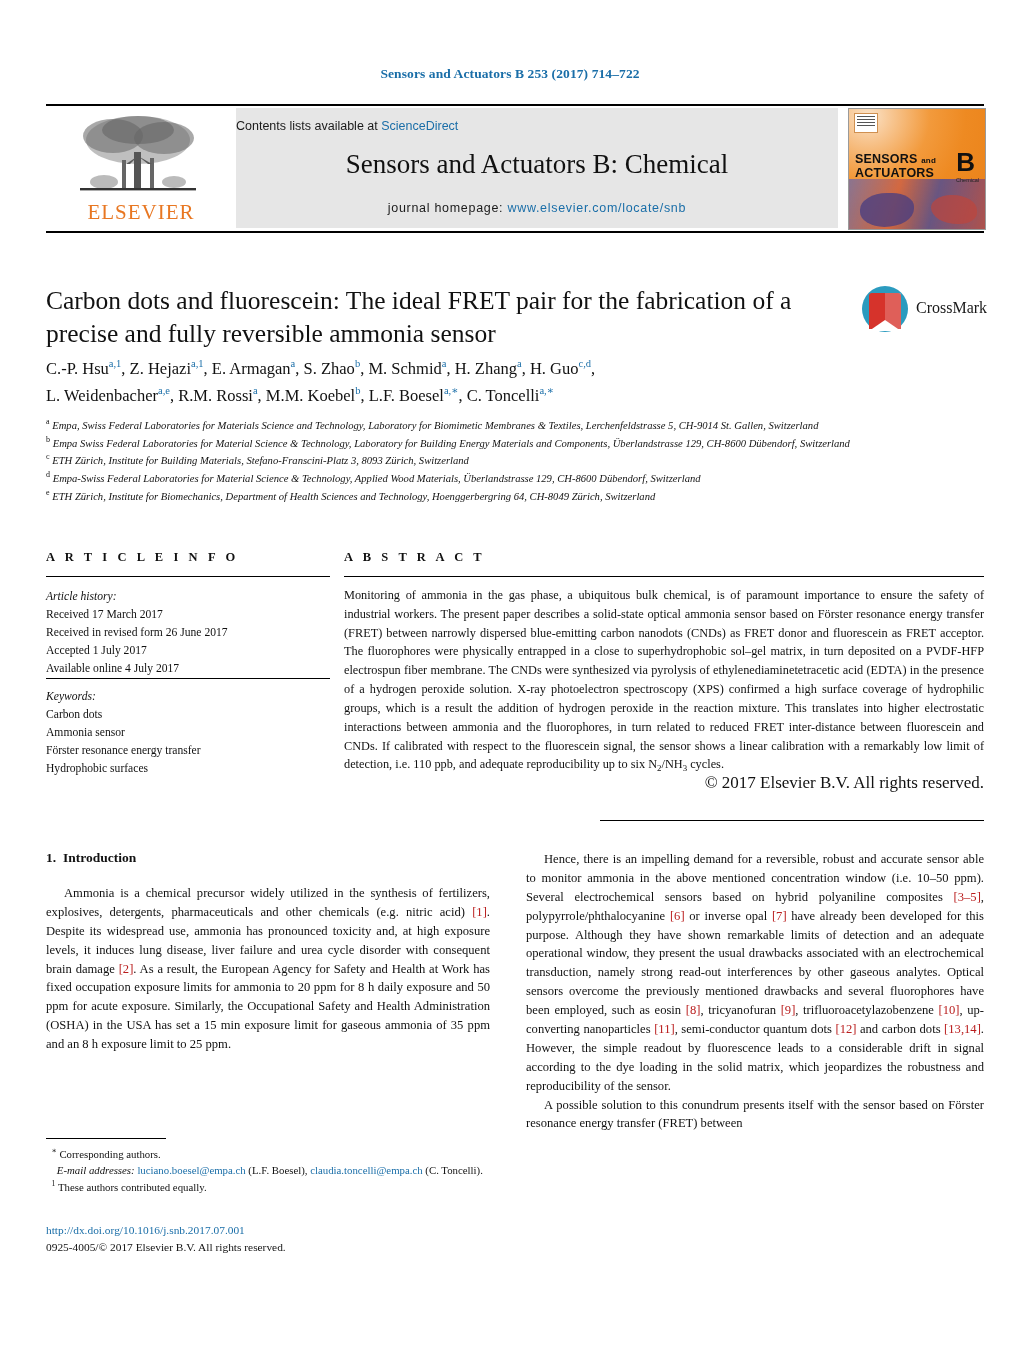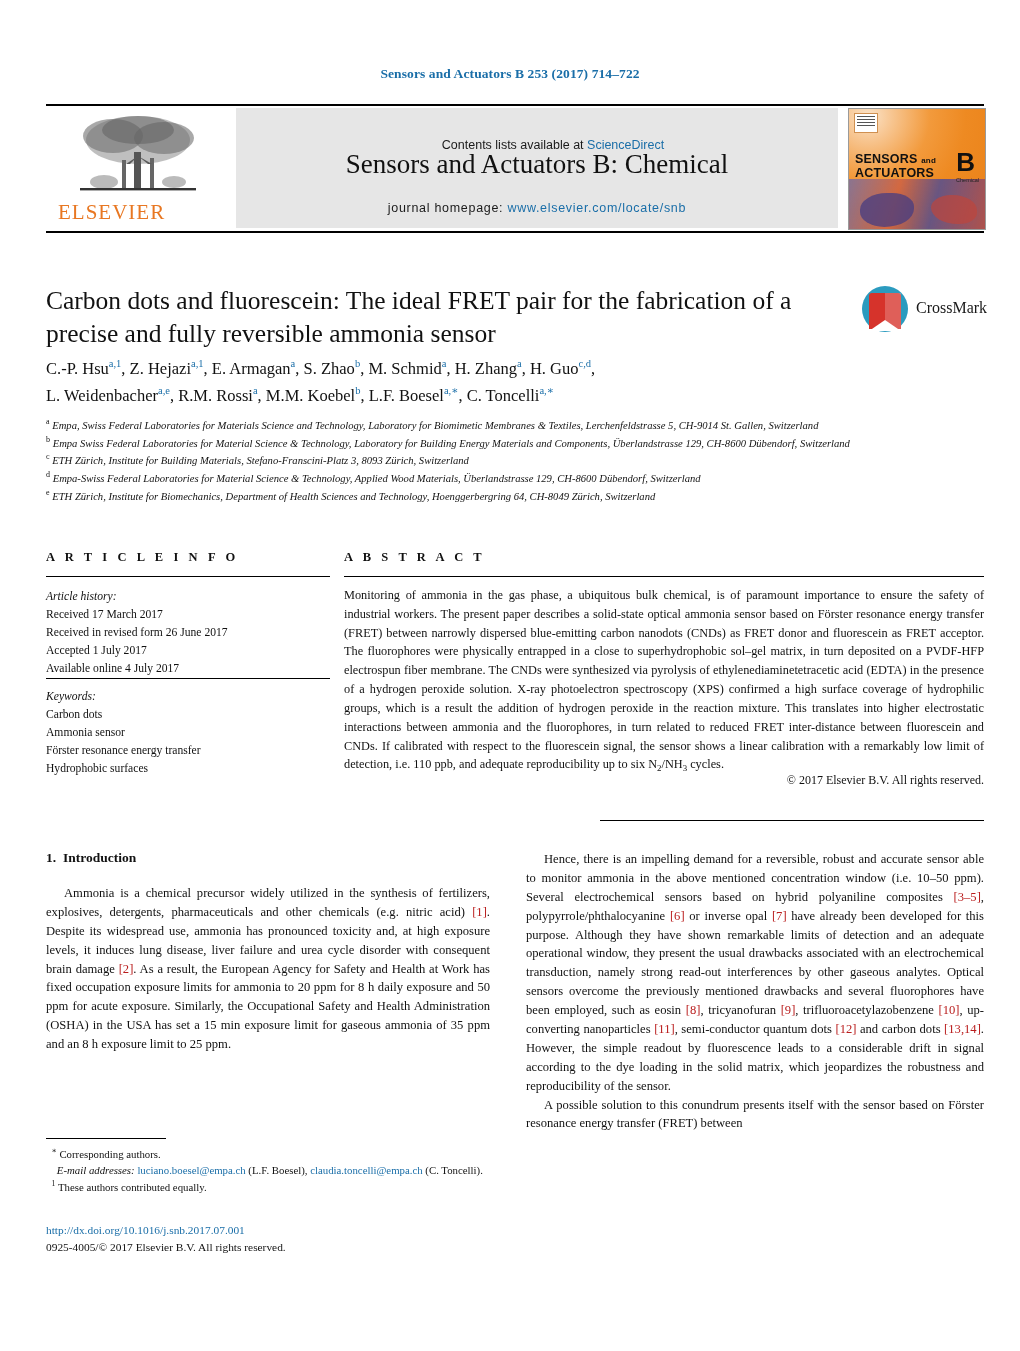--- a/index.html
+++ b/index.html
@@ -31,30 +31,30 @@
     position:absolute;left:0;top:127px;width:938px;height:1.5px;background:#000;
   }
   .elsevier-box{
     position:absolute;left:0;top:4px;width:186px;height:120px;
   }
   .tree{
     position:absolute;left:22px;top:4px;width:140px;height:88px;
   }
   .elsevier-word{
     position:absolute;left:12px;top:92px;width:166px;
-    text-align:left;font-family:"Liberation Serif",serif;
+    text-align:center;font-family:"Liberation Serif",serif;
     font-size:21px;letter-spacing:1px;color:#E87722;font-weight:400;
   }
   .center-grey{
     position:absolute;left:190px;top:4px;width:602px;height:120px;
     background:#e6e6e6;
   }
   .contents-line{
-    position:absolute;left:16px;top:11px;width:602px;text-align:center;
-    font-family:"Liberation Sans",sans-serif;font-size:12.5px;color:#1a1a1a;margin-top:19px;
+    position:absolute;left:0;top:11px;width:602px;
+    font-family:"Liberation Sans",sans-serif;font-size:12.5px;color:#1a1a1a;
   }
   .contents-line a{color:#1a6ea8;text-decoration:none;}
   .journal-title{
     position:absolute;left:0;top:41px;width:602px;text-align:center;
     font-family:"Liberation Serif",serif;font-size:27px;color:#111;
   }
   .homepage-line{
     position:absolute;left:0;top:93px;width:602px;text-align:center;
     font-family:"Liberation Sans",sans-serif;font-size:12.5px;color:#1a1a1a;
     letter-spacing:.7px;
@@ -182,21 +182,21 @@
     font-size:11.6px;line-height:1.56;color:#111;
   }
   .info-kw .it{font-style:italic;}
 
   .abstract{
     position:absolute;left:344px;top:586px;width:640px;
     font-size:12.3px;line-height:1.53;text-align:justify;color:#111;
   }
   .copyright{
     position:absolute;left:344px;top:773px;width:640px;
-    text-align:right;font-size:12px;color:#111;
+    text-align:right;font-size:17px;color:#111;
   }
   .rule-under-abs{
     position:absolute;left:600px;top:820px;width:384px;height:1.3px;background:#000;
   }
 
   
   .sec-title{
     position:absolute;left:46px;top:850px;
     font-size:13.5px;font-weight:bold;color:#111;
   }

